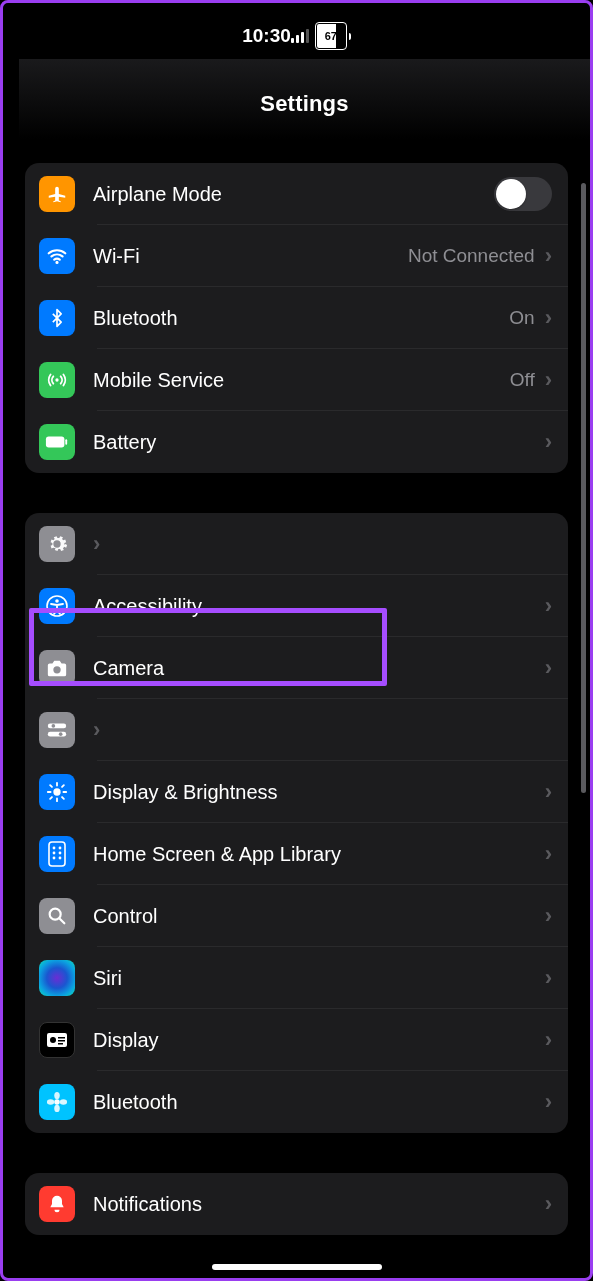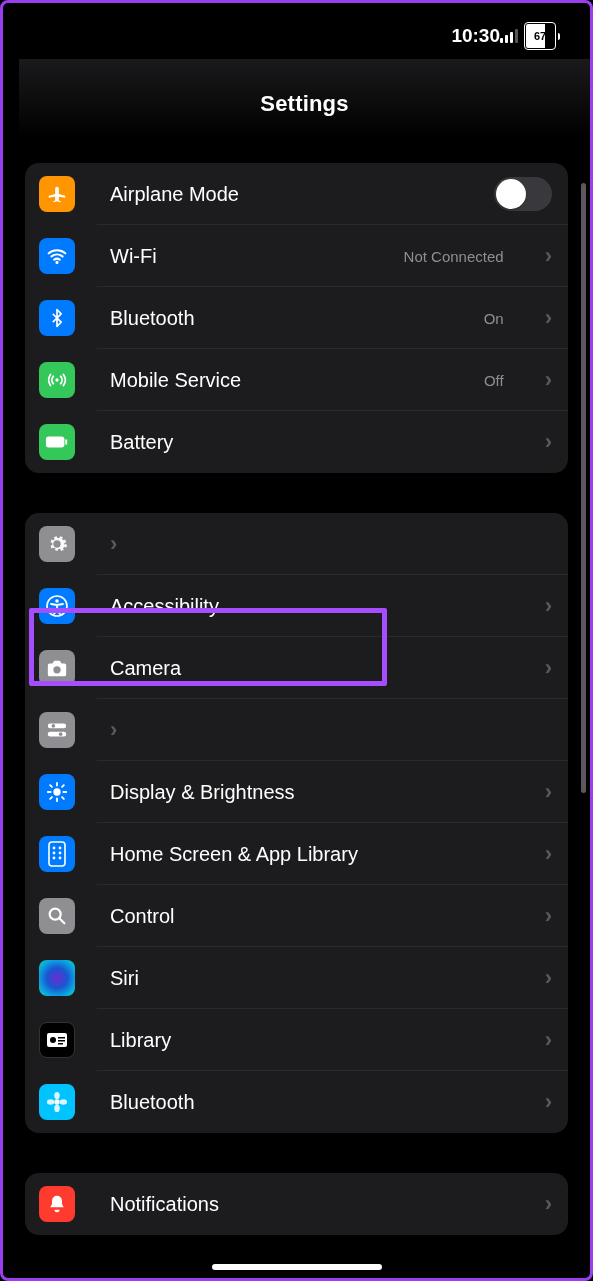--- a/index.html
+++ b/index.html
@@ -10,21 +10,21 @@
     font-family: -apple-system, BlinkMacSystemFont, "Segoe UI", Helvetica, Arial, sans-serif;
     color: #fff;
     overflow: hidden;
     position: relative;
     border: 3px solid #9a3ef0;
     border-radius: 8px;
   }
   .dev-frame { position:absolute; inset:0; }
   .status-bar {
     display: flex;
-    justify-content: flex-end;
+    justify-content: center;
     align-items: center;
     padding: 10px 30px 0 30px;
     height: 56px;
     font-size: 19px;
     font-weight: 600;
   }
   .status-right { display:flex; align-items:center; gap:6px; }
   .signal-bars { display:flex; align-items:flex-end; gap:2px; height:14px;}
   .signal-bars span { width:3px; background:#fff; border-radius:1px;}
   .signal-bars span:nth-child(1){height:5px}
@@ -62,34 +62,34 @@
   }
   .group {
     background:#1c1c1e;
     border-radius:14px;
     margin-bottom:40px;
     overflow:hidden;
   }
   .row {
     display:flex; align-items:center;
     min-height:62px; padding:10px 16px 10px 14px;
-    position:relative; cursor:pointer;gap:17px;
+    position:relative; cursor:pointer;
   }
   .row-inner-sep {
     position:absolute; left:72px; right:0; bottom:0;
     height:1px; background:#2a2a2c;
   }
   .row:last-child .row-inner-sep { display:none; }
   .icon-box {
     width:36px; height:36px; border-radius:8px;
     display:flex; align-items:center; justify-content:center;
     flex-shrink:0; margin-right:18px;
   }
   .row-label { font-size:20px; font-weight:400; flex:1; color:#fff;}
-  .row-value { font-size:15px; color:#8e8e93; margin-right:24px;}
+  .row-value { font-size:19px; color:#8e8e93; margin-right:10px;}
   .chevron { color:#5a5a5e; font-size:22px; font-weight:600;}
   .toggle {
     width:58px; height:34px; background:#39393d; border-radius:34px;
     position:relative; flex-shrink:0;
   }
   .toggle .knob {
     width:30px; height:30px; background:#fff; border-radius:50%;
     position:absolute; top:2px; left:2px;
     box-shadow:0 1px 2px rgba(0,0,0,.3);
   }
@@ -295,21 +295,21 @@
           <div class="icon-box bg-black">
             <svg width="24" height="20" viewBox="0 0 24 20">
               <rect x="2" y="3" width="20" height="14" rx="2" fill="#fff"></rect>
               <circle cx="8" cy="10" r="3" fill="#000"></circle>
               <path stroke="#000" stroke-width="1.4" d="M8 7v3l2 1"></path>
               <rect x="13" y="7" width="7" height="1.5" fill="#000"></rect>
               <rect x="13" y="10" width="7" height="1.5" fill="#000"></rect>
               <rect x="13" y="13" width="5" height="1.5" fill="#000"></rect>
             </svg>
           </div>
-          <div class="row-label">Library</div>
+          <div class="row-label">Display</div>
           <div class="chevron">›</div>
           <div class="row-inner-sep"></div>
         </div>
         <div class="row">
           <div class="icon-box bg-cyan">
             <svg width="22" height="22" viewBox="0 0 24 24">
               <circle cx="12" cy="12" r="3" fill="#fff"></circle>
               <g fill="#fff" fill-opacity=".85">
                 <ellipse cx="12" cy="5" rx="3" ry="4"></ellipse>
                 <ellipse cx="12" cy="19" rx="3" ry="4"></ellipse>

